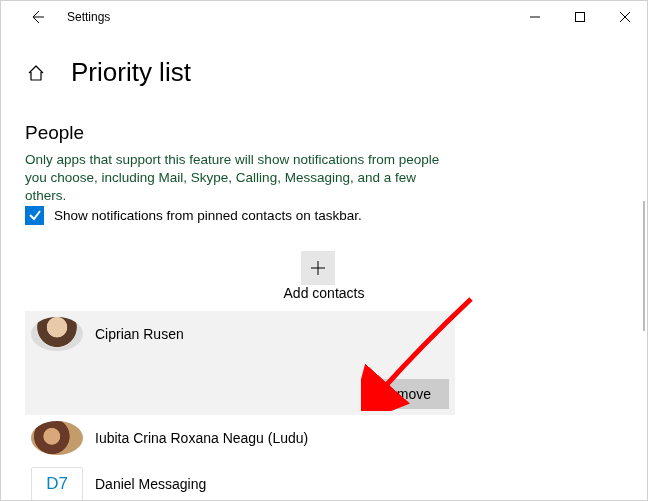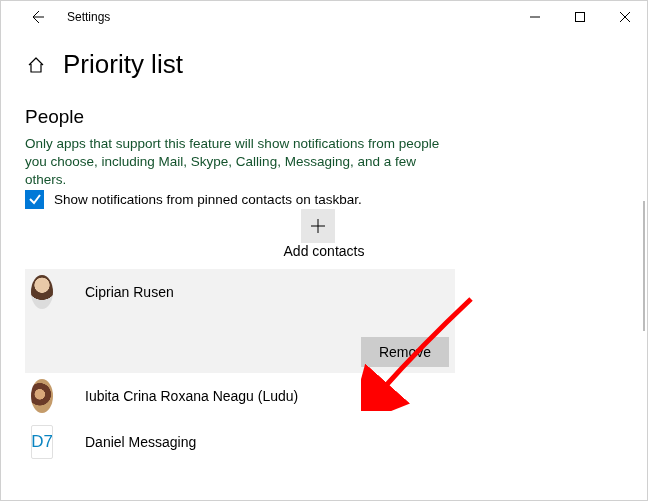--- a/index.html
+++ b/index.html
@@ -50,37 +50,38 @@
     margin-bottom: 22px;
   }
   .header .home {
     width: 22px; height: 22px;
     display: flex; align-items: center; justify-content: center;
     margin-right: 12px;
   }
   .header h1 {
     font-weight: 400;
     font-size: 26px;
-    margin: 4px;
+    margin: 12px;
   }
   h2 {
     font-weight: 400;
     font-size: 19px;
     margin: 0 0 7px 0;
   }
   .desc {
     font-size: 13.5px;
     color: #14532d;
     line-height: 1.35;
     max-width: 430px;
   }
   .checkbox-row {
     display: flex;
     align-items: center;
     font-size: 13.5px;
+    margin-bottom: 26px;
   }
   .checkbox {
     width: 19px; height: 19px;
     background: #0078d7;
     display: flex; align-items: center; justify-content: center;
     margin-right: 10px;
     cursor: pointer;
   }
   .addrow {
     display: flex;
@@ -102,24 +103,23 @@
     padding: 6px 6px 6px 6px;
     width: 430px;
     position: relative;
   }
   .contact.selected {
     background: #f2f2f2;
   }
   .contact-row {
     display: flex;
     align-items: center;
-    gap: 20px;
   }
   .avatar {
-    width: 22px; height: 34px;
+    width: 52px; height: 34px;
     border-radius: 50%;
     margin-right: 12px;
     background: #ccc;
     display: flex; align-items: center; justify-content: center;
     font-size: 14px;
     color: #0a84c1;
     font-weight: 400;
     overflow: hidden;
   }
   .avatar.photo1 {

